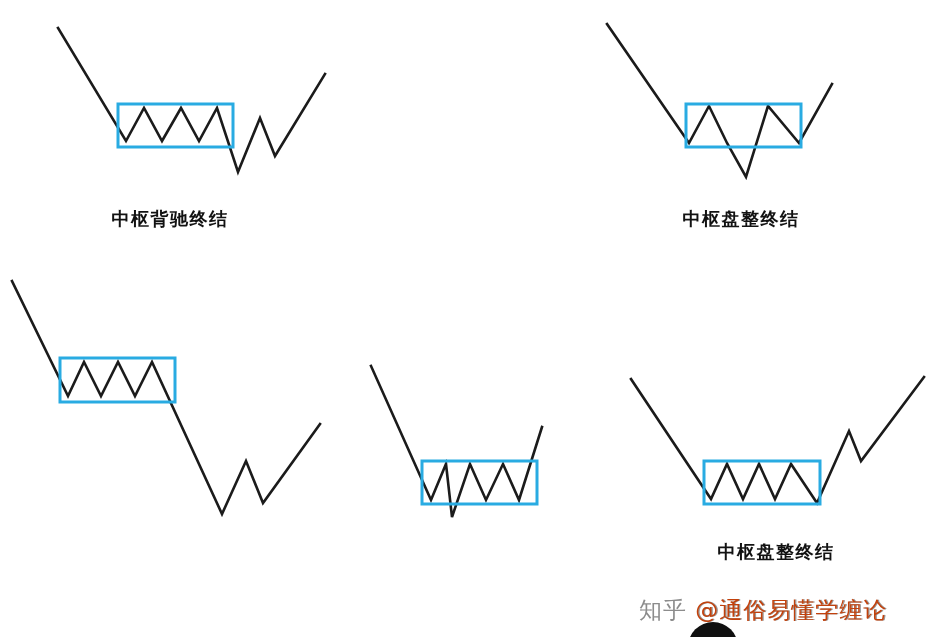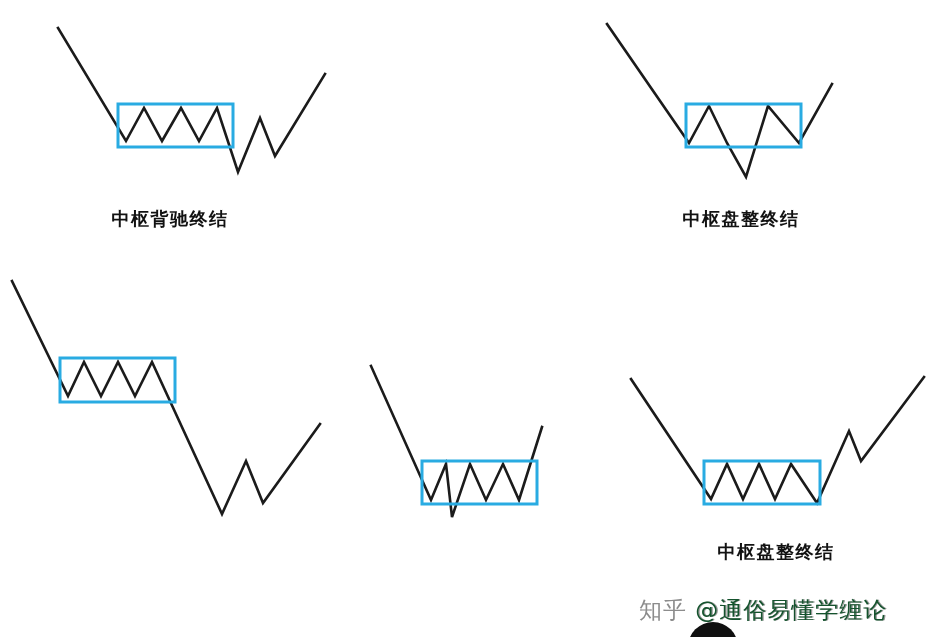--- a/index.html
+++ b/index.html
@@ -42,21 +42,21 @@
   .watermark {
     position: absolute;
     left: 639px;
     top: 595px;
     font-size: 23px;
     color: #8c8c8c;
     white-space: nowrap;
     letter-spacing: 1px;
   }
   .watermark .handle {
-    color: #14532d;
+    color: #c2410c;
     text-shadow: 1.2px 0 0 #9a9a9a;
   }
   .avatar {
     position: absolute;
     left: 688px;
     top: 622px;
     width: 50px;
     height: 50px;
     border-radius: 50%;
     background: #101010;

